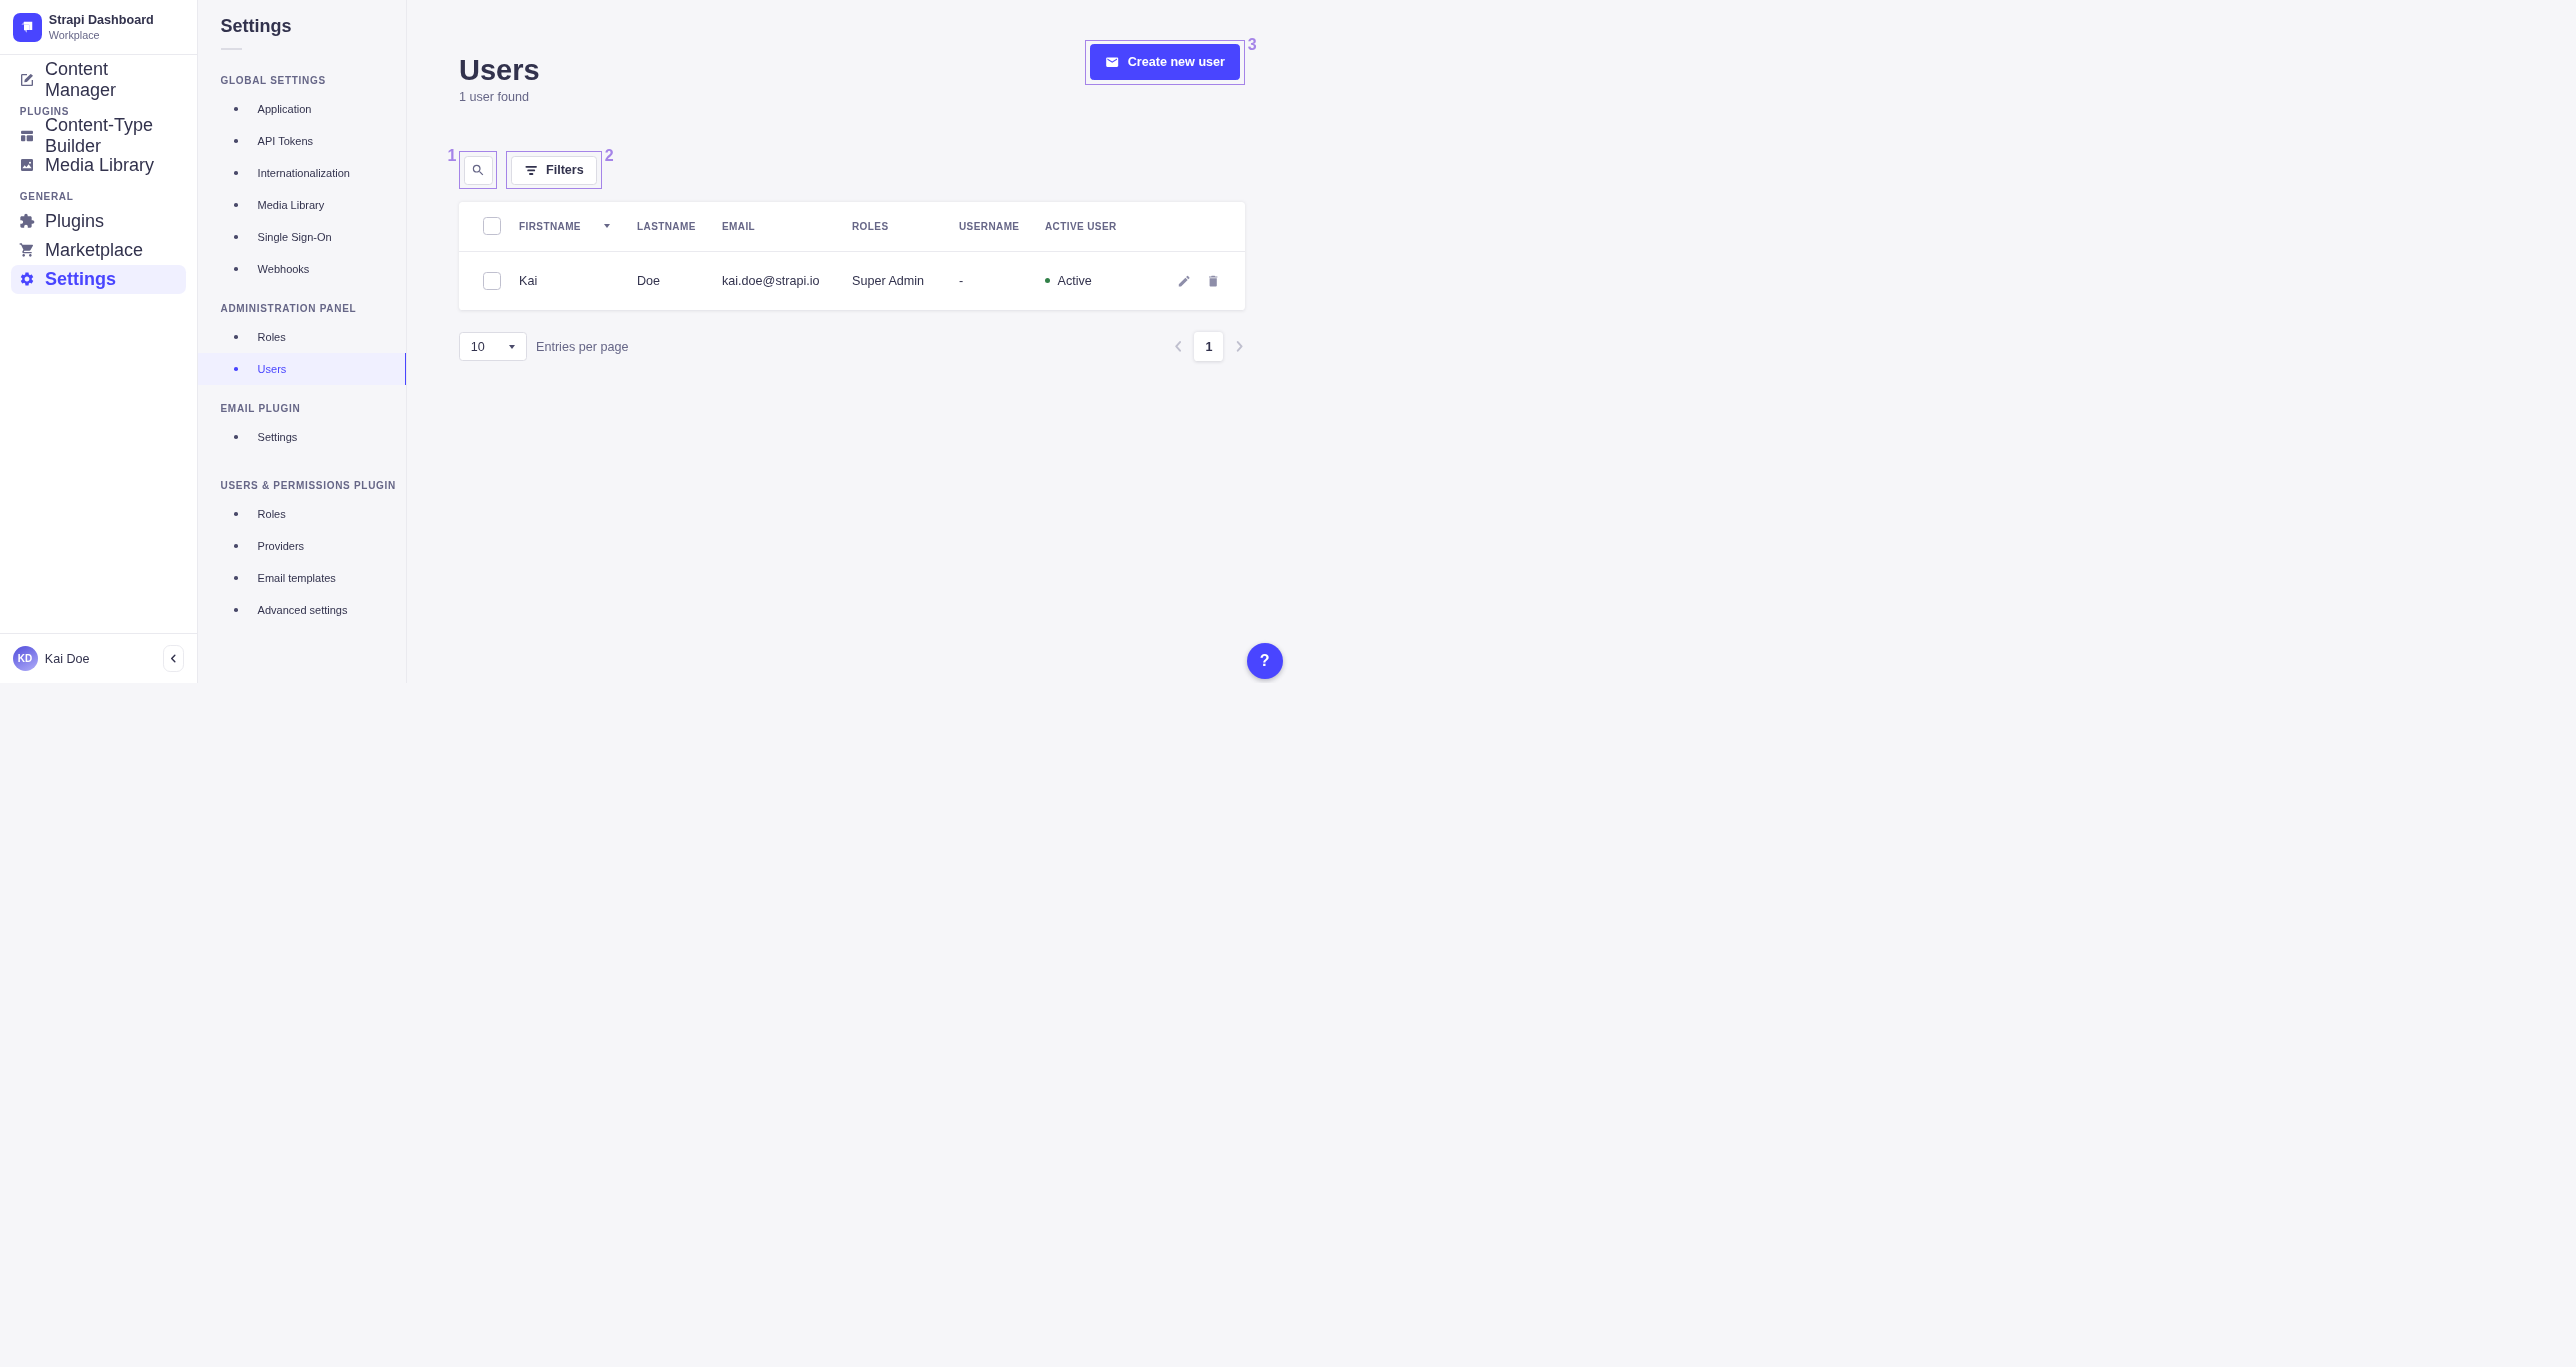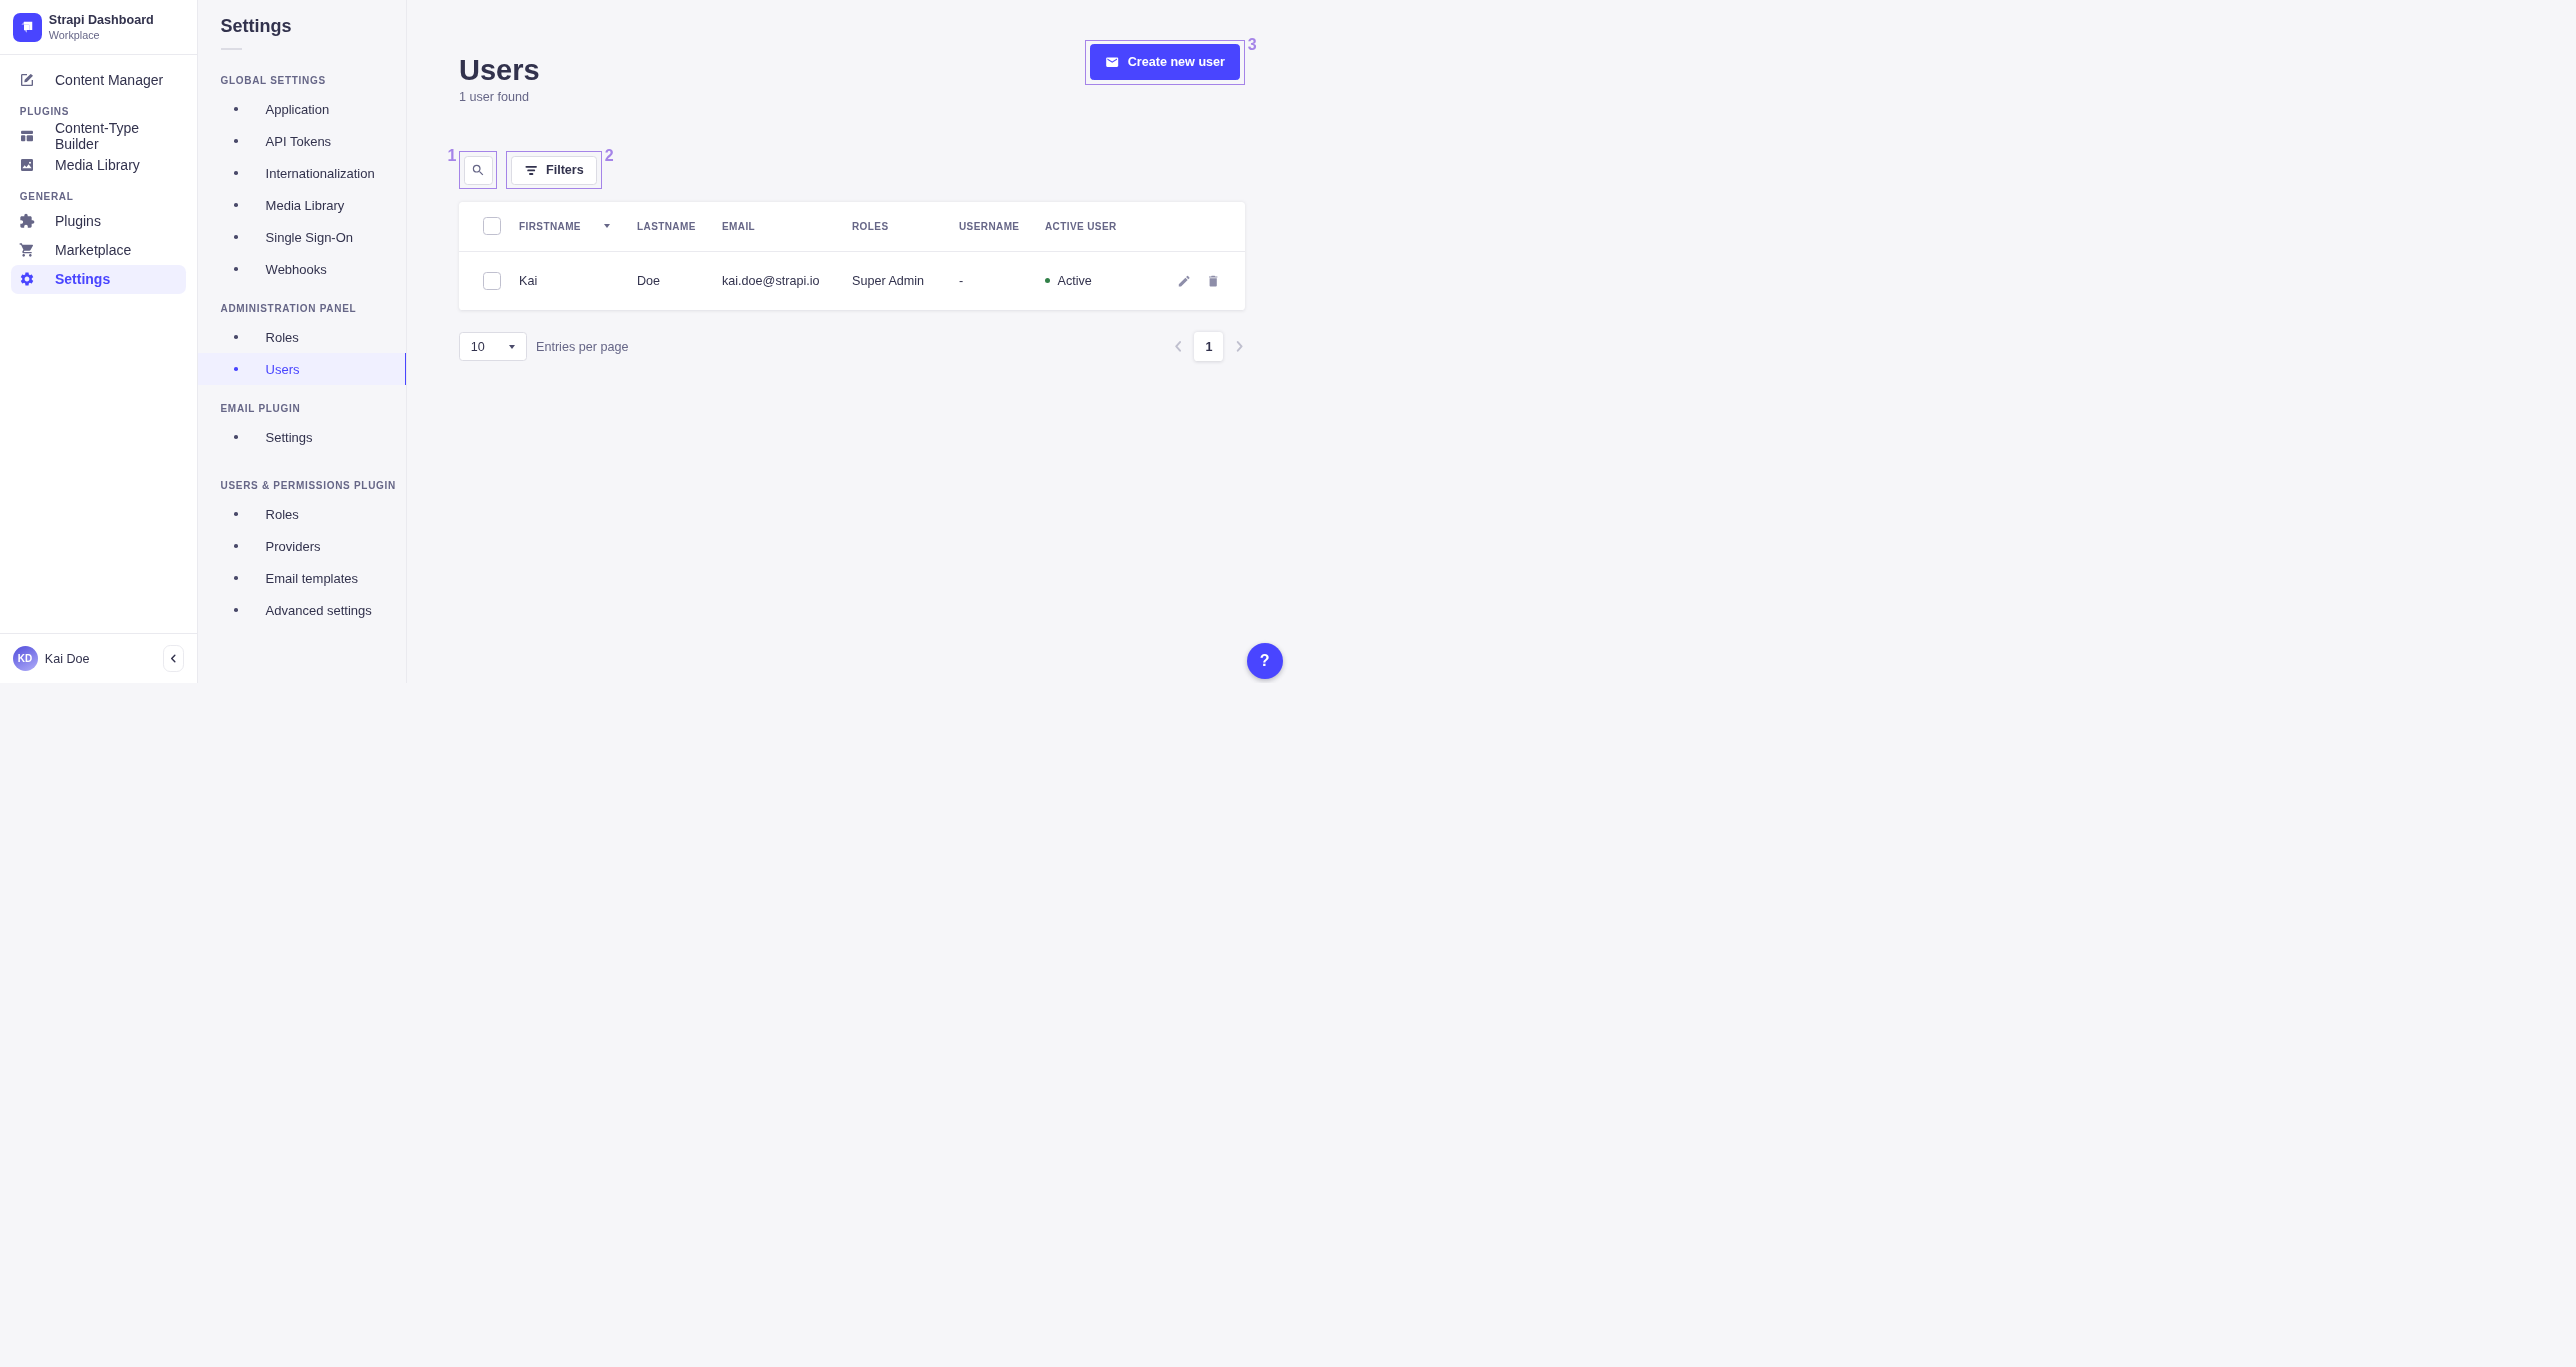--- a/index.html
+++ b/index.html
@@ -23,23 +23,23 @@
     padding: 12.6px 10.8px 11.7px 12.6px; border-bottom: 0.9px solid #eaeaef;
   }
   .logo-box {
     width: 29px; height: 29px; border-radius: 7.2px; background: #4945ff;
     display: flex; align-items: center; justify-content: center; flex: none;
   }
   .logo-title { font-size: 12.6px; font-weight: 700; color: #32324d; line-height: 15.3px; }
   .logo-sub { font-size: 10.8px; color: #666687; line-height: 13.5px; margin-top: 0.9px; }
   .sidebar-nav { flex: 1; padding: 10.8px 10.8px 0 10.8px; }
   .nav-item {
-    display: flex; align-items: center; gap: 19px;
+    display: flex; align-items: center; gap: 9px;
     height: 29px; padding: 0 7.2px; border-radius: 7.2px;
-    font-size: 14px; color: #32324d; cursor: pointer;
+    font-size: 18px; color: #32324d; cursor: pointer;
   }
   .nav-item .nicon { width: 18px; height: 18px; color: #666687; flex: none; display: flex; align-items: center; justify-content: center; }
   .nav-item.active { background: #f0f0ff; color: #4945ff; font-weight: 700; }
   .nav-item.active .nicon { color: #4945ff; }
   .section-label {
     font-size: 10px; font-weight: 700; letter-spacing: 0.7px;
     color: #666687; margin: 10.8px 0 3.6px 9px; line-height: 12.6px;
   }
   .sidebar-footer {
     height: 50px; border-top: 0.9px solid #eaeaef;
@@ -64,23 +64,23 @@
     width: 209px; min-width: 209px; height: 100%;
     background: #f6f6f9; border-right: 0.9px solid #eaeaef;
     padding-top: 16px; overflow: hidden;
   }
   .subnav-title { font-size: 18px; font-weight: 700; color: #32324d; padding: 0 22.5px; line-height: 21.6px; }
   .subnav-divider { width: 21.6px; height: 1.8px; background: #dcdce4; margin: 10.8px 0 0 22.5px; }
   .subnav .section-label { margin: 18px 0 5.4px 22.5px; }
   .subnav .section-label.first { margin-top: 25px; }
   .subnav .section-label.last-sec { margin-top: 27px; }
   .subnav-item {
-    display: flex; align-items: center; gap: 28px;
+    display: flex; align-items: center; gap: 20px;
     height: 32px; padding: 0 22.5px 0 36px;
-    font-size: 13px; color: #32324d; cursor: pointer;
+    font-size: 11px; color: #32324d; cursor: pointer;
   }
   .bullet { width: 3.6px; height: 3.6px; border-radius: 50%; background: #4a4a6a; flex: none; }
   .subnav-item.active {
     background: #f0f0ff; color: #4945ff; border-right: 1.8px solid #4945ff; font-weight: 500;
   }
   .subnav-item.active .bullet { background: #4945ff; }
 
   
   .main { flex: 1; padding: 27px 43px 0 52px; position: relative; }
   .main-header { display: flex; justify-content: space-between; align-items: flex-start; }

